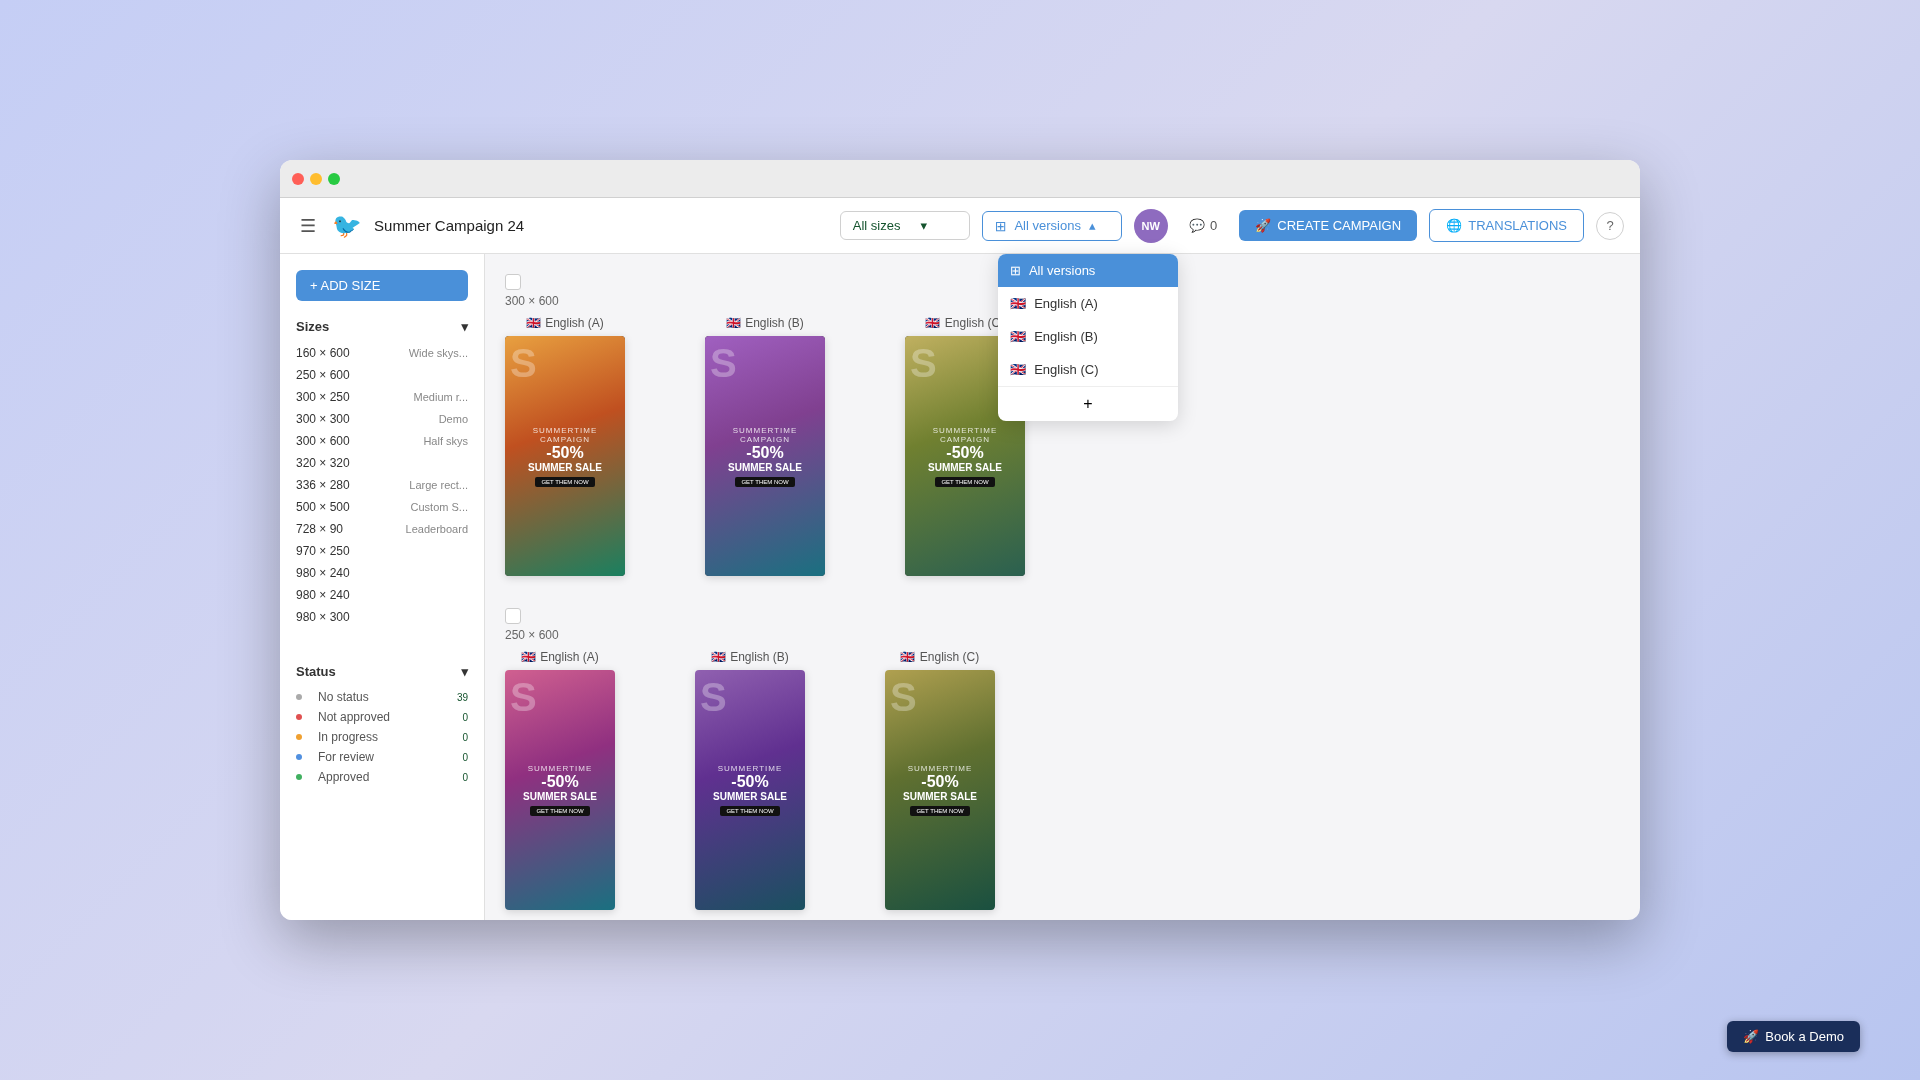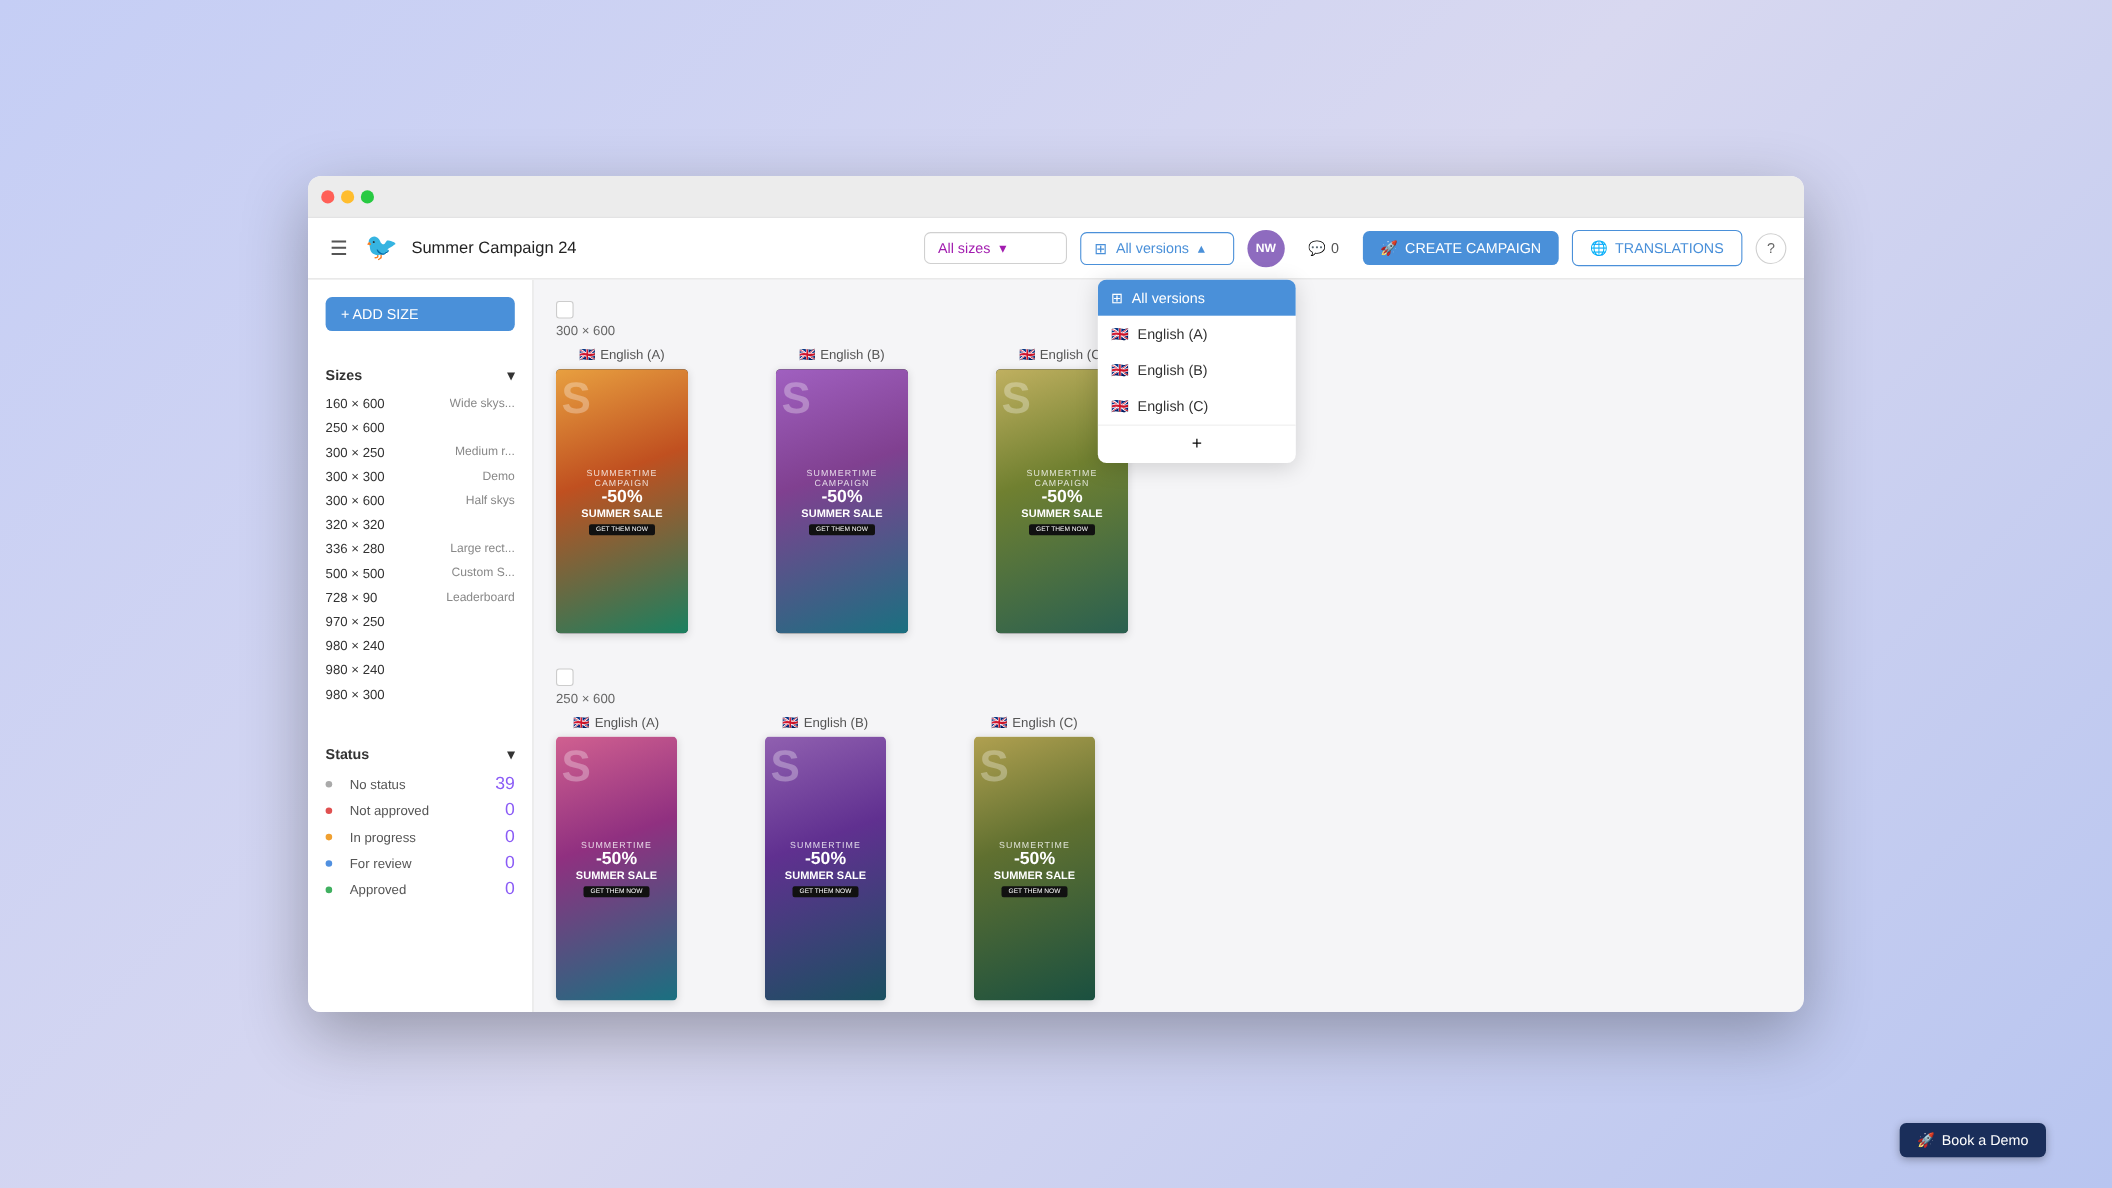--- a/index.html
+++ b/index.html
@@ -73,25 +73,25 @@
       font-weight: 500;
       color: #222;
     }
     .header-spacer { flex: 1; }
     .size-dropdown {
       border: 1px solid #d0d0d0;
       border-radius: 6px;
       background: #fff;
       padding: 6px 12px;
       font-size: 13px;
-      color: #a21caf;
-      cursor: pointer;
-      display: flex;
-      align-items: center;
-      gap: 8px;
+      color: #14532d;
+      cursor: pointer;
+      display: flex;
+      align-items: center;
+      gap: 20px;
       min-width: 130px;
     }
     .versions-dropdown {
       border: 1px solid #4a90d9;
       border-radius: 6px;
       background: #fff;
       padding: 6px 12px;
       font-size: 13px;
       color: #4a90d9;
       cursor: pointer;
@@ -191,21 +191,21 @@
       margin-bottom: 16px;
     }
     .sidebar-section-title {
       font-size: 13px;
       font-weight: 600;
       color: #333;
       display: flex;
       align-items: center;
       justify-content: space-between;
       margin-bottom: 8px;
-      margin-top: 16px;
+      margin-top: 2px;
     }
     .size-list {
       list-style: none;
       margin-bottom: 32px;
     }
     .size-item {
       display: flex;
       align-items: center;
       justify-content: space-between;
       padding: 4px 0;
@@ -234,22 +234,22 @@
       font-size: 12px;
       color: #555;
     }
     .status-dot {
       width: 6px; height: 6px;
       border-radius: 50%;
       flex-shrink: 0;
     }
     .status-count {
       margin-left: auto;
-      color: #8b5cf6;
-      font-size: 16px;
+      color: #14532d;
+      font-size: 10px;
     }
     
     .canvas-area {
       flex: 1;
       overflow: auto;
       padding: 20px;
       position: relative;
     }
     .canvas-inner {
       position: relative;

